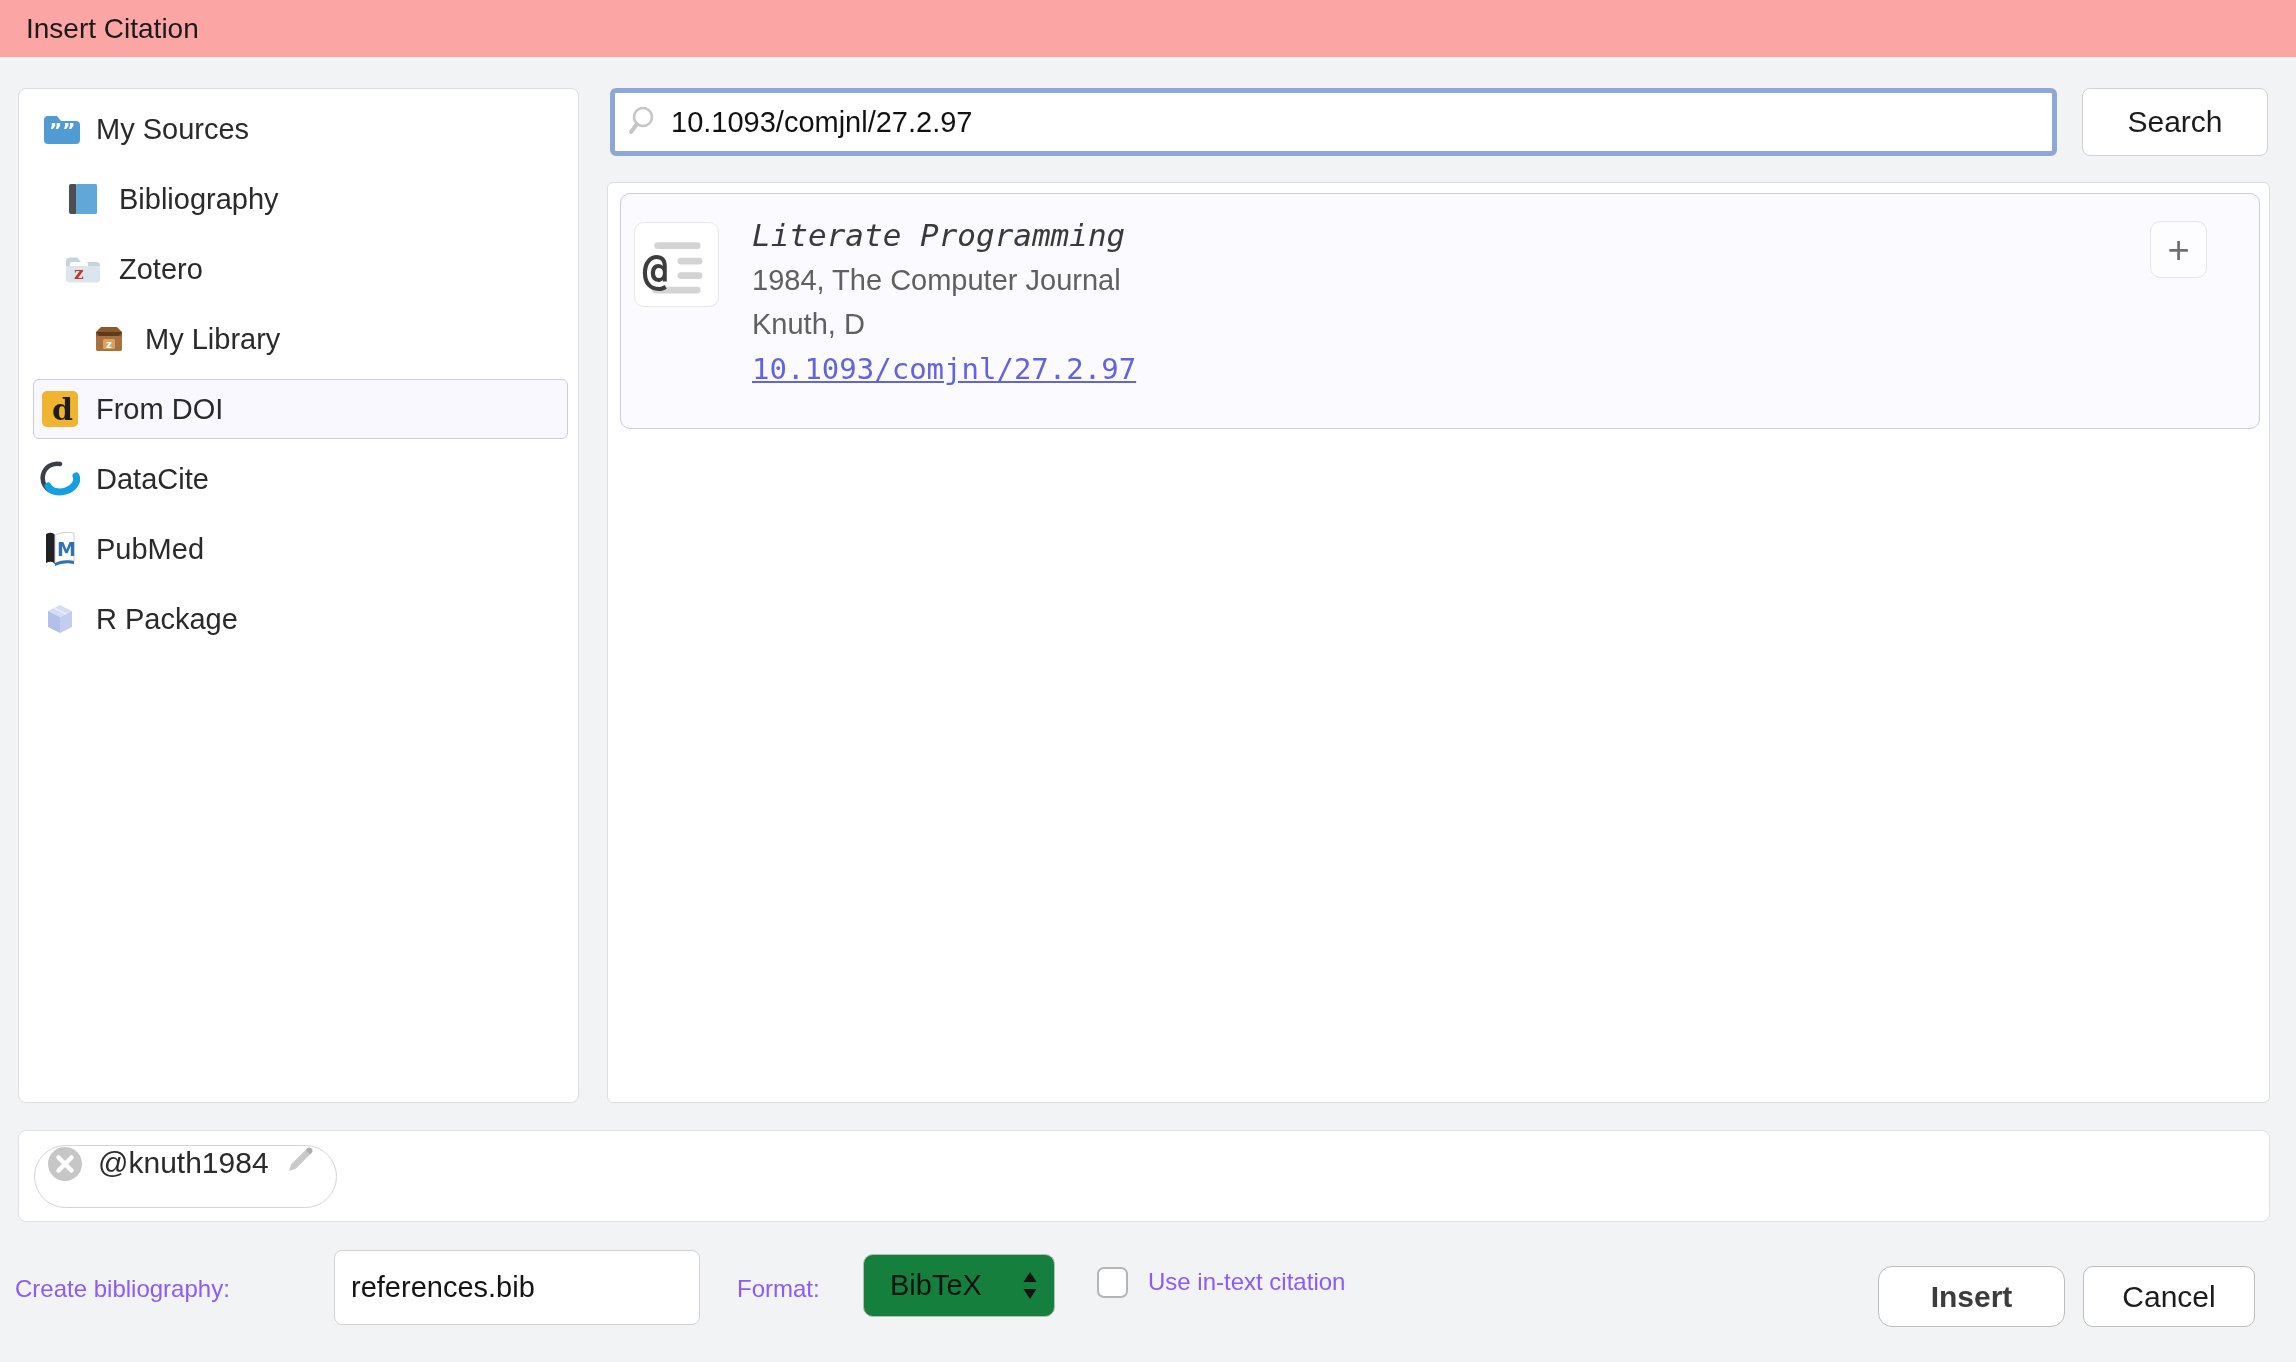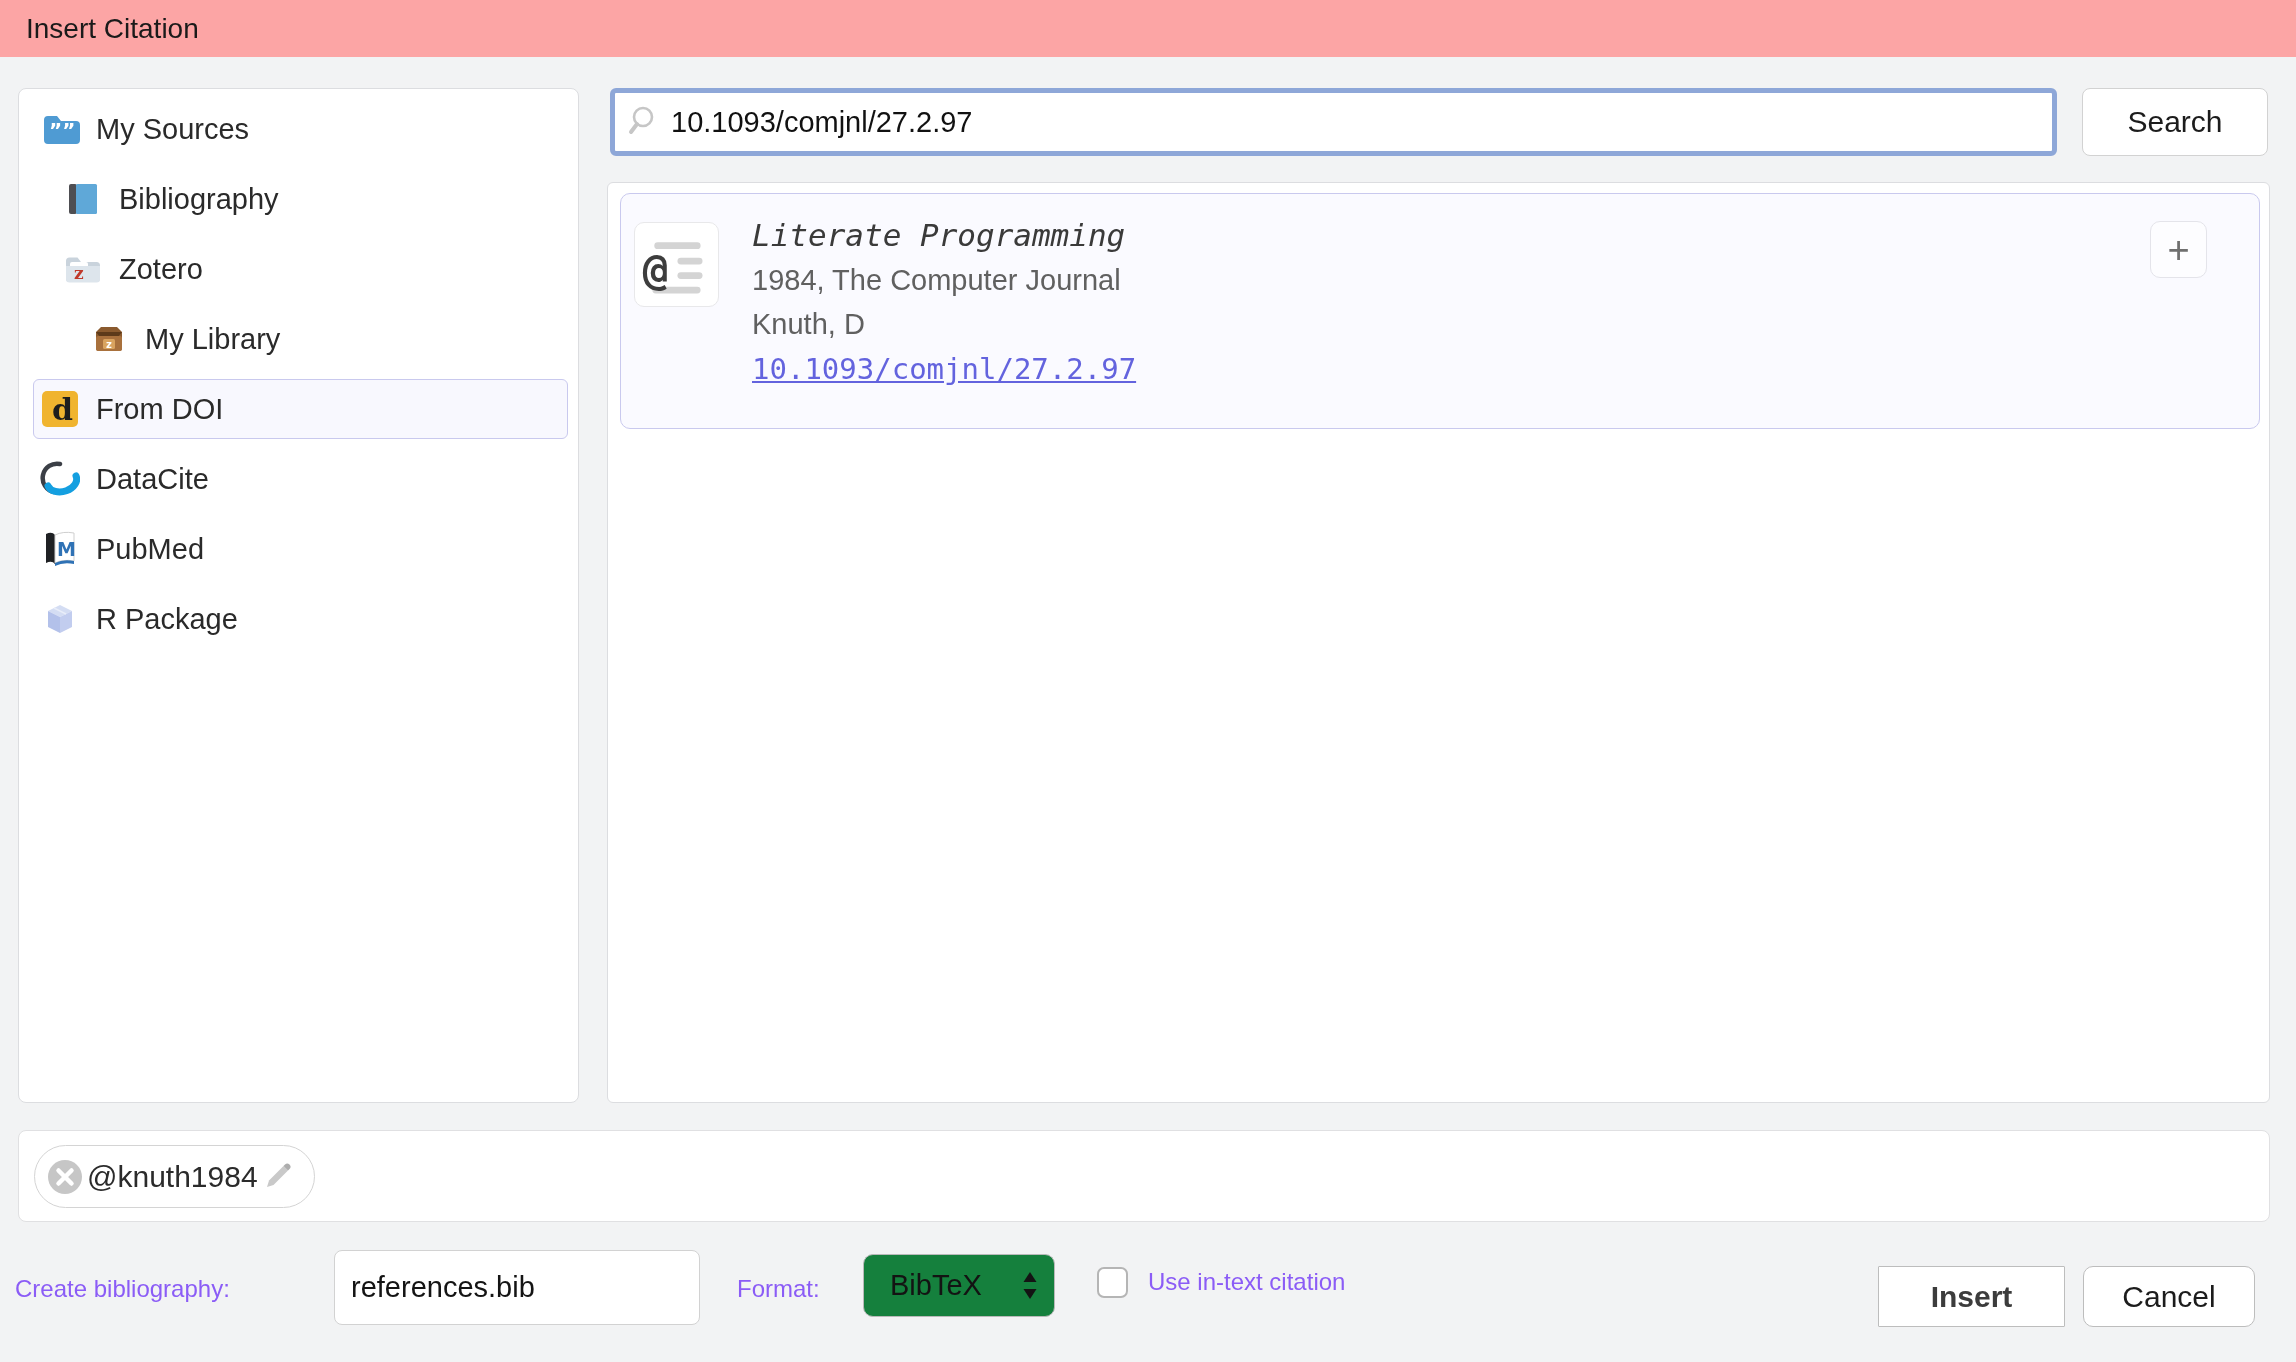--- a/index.html
+++ b/index.html
@@ -73,21 +73,21 @@
     font-size:38px; color:#6f6f6f; line-height:1; cursor:pointer;
   }
   
   .chip-bar {
     position:absolute; left:18px; top:1130px; width:2252px; height:92px;
     background:#fff; border:1px solid #e0e0e2; border-radius:8px;
   }
   .chip {
     position:absolute; left:15px; top:14px; height:63px;
     border:1px solid #d4d4d4; border-radius:32px;
-    display:inline-flex; align-items:center; padding:0 22px 0 12px; gap:4px;
+    display:inline-flex; padding:0 22px 0 12px; gap:15px;
     background:#fff;
   }
   .chip-label { font-size:30px; color:#2b2b2b; }
   
   .foot-label { position:absolute; font-size:24px; color:#8b5cf6; }
   .bib-input {
     position:absolute; left:334px; top:1250px; width:366px; height:75px;
     background:#fff; border:1px solid #d2d2d2; border-radius:8px;
   }
   .bib-input input {
@@ -99,21 +99,21 @@
     position:absolute; left:863px; top:1254px; width:192px; height:63px;
     background:#15803d; border:1px solid #b9b9b9; border-radius:10px;
     display:flex; align-items:center; padding-left:26px;
     font-size:29px; color:#131313; cursor:default;
   }
   .format-select .arrows { position:absolute; right:16px; top:14px; }
   .checkbox {
     position:absolute; left:1097px; top:1267px; width:31px; height:31px;
     background:#fff; border:2px solid #b5b5b5; border-radius:7px; cursor:pointer;
   }
-  .insert-btn { position:absolute; left:1878px; top:1266px; width:187px; height:61px; border-radius:1px; border-color:#bdbdbd; font-weight:bold; color:#3c3c3c; }
+  .insert-btn { position:absolute; left:1878px; top:1266px; width:187px; height:61px; border-radius:14px; border-color:#bdbdbd; font-weight:bold; color:#3c3c3c; }
   .cancel-btn { position:absolute; left:2083px; top:1266px; width:172px; height:61px; border-radius:10px; border-color:#bdbdbd; }
 </style>
 </head>
 <body>
 
 <div class="titlebar">
   <span>Insert Citation</span>
 </div>
 
 <div class="sidebar">

